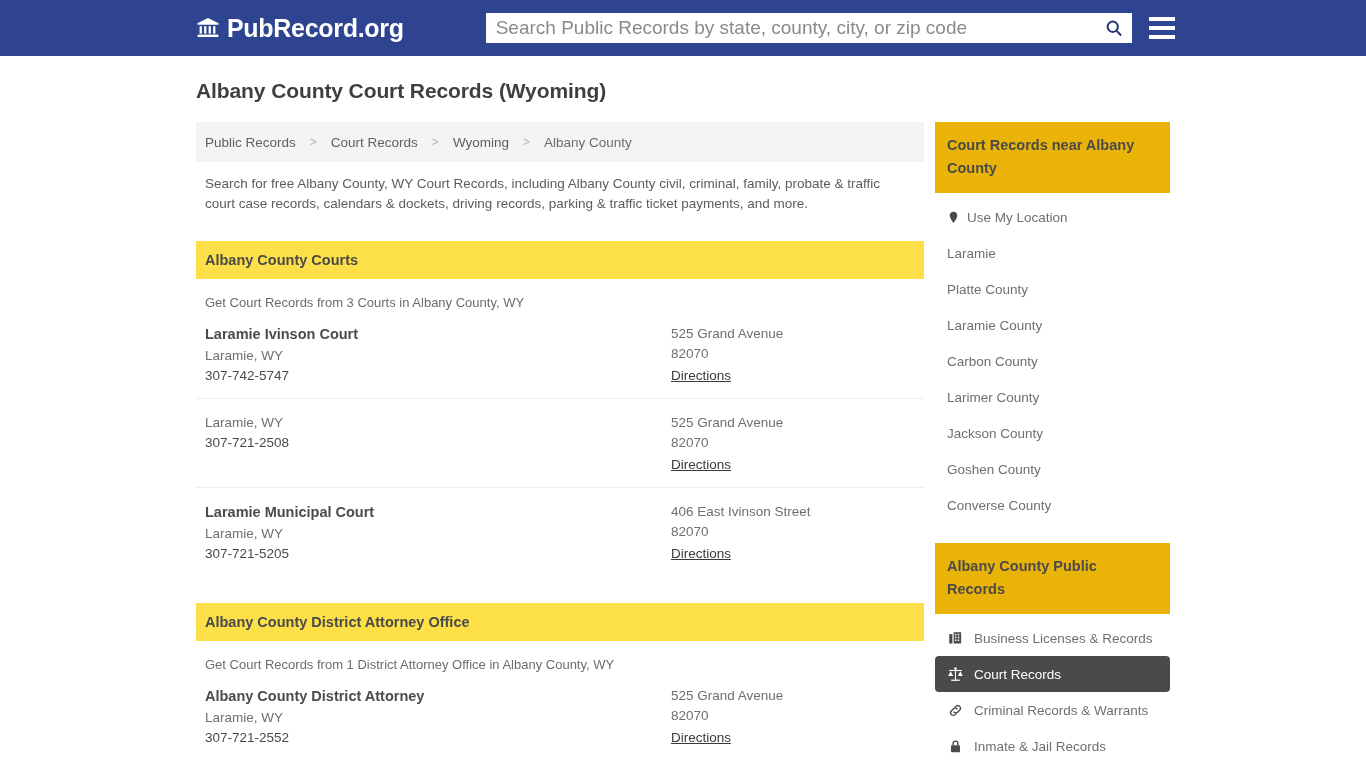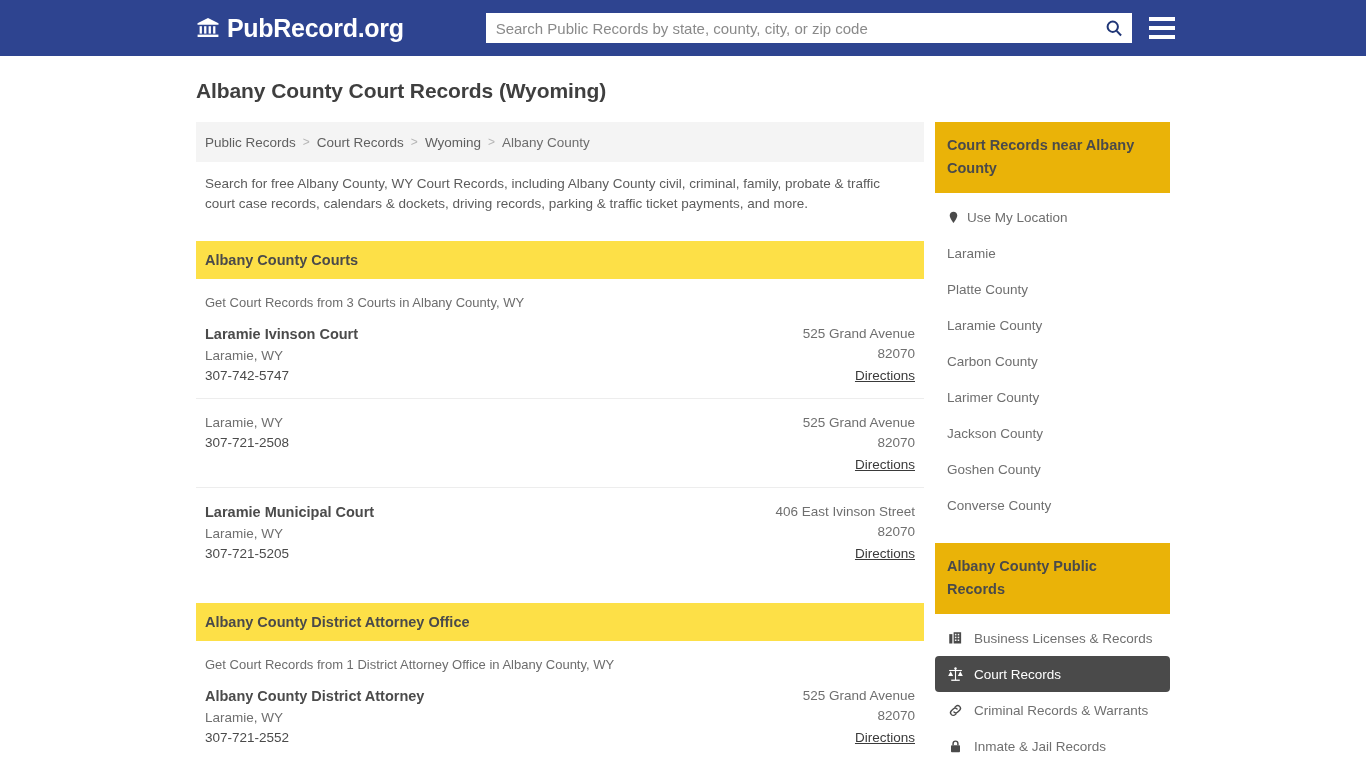--- a/index.html
+++ b/index.html
@@ -47,21 +47,21 @@
     position: relative;
     display: flex;
     align-items: center;
   }
   .search-input {
     width: 646px;
     height: 30px;
     border: none;
     outline: none;
     background: #ffffff;
-    font-size: 15px;
+    font-size: 19px;
     color: #333;
     padding: 0 40px 0 10px;
     font-family: "Liberation Sans", sans-serif;
   }
   .search-input::placeholder { color: #8a8a8a; }
   .search-btn {
     position: absolute;
     right: 4px;
     top: 50%;
     transform: translateY(-50%);
@@ -114,21 +114,21 @@
   .side-col { width: 235px; flex: 0 0 235px; }
 
   
   .breadcrumb {
     background: #f4f4f4;
     height: 40px;
     display: flex;
     align-items: center;
     padding-left: 9px;
     font-size: 13.5px;
-    gap: 7px;
+    gap: 14px;
   }
   .breadcrumb a {
     color: #606060;
     text-decoration: none;
   }
   .breadcrumb .crumb-last { color: #6d6d6d; }
   .breadcrumb .sep { color: #b5b5b5; font-size: 12px; }
 
   .intro {
     font-size: 13.5px;
@@ -154,21 +154,21 @@
     font-size: 13px;
     color: #6d6d6d;
     padding: 16px 9px 0 9px;
   }
   .listing {
     display: flex;
     padding: 16px 9px 14px 9px;
   }
   .listing + .listing { border-top: 1px solid #ededed; }
   .listing-left { width: 466px; flex: 0 0 466px; }
-  .listing-right { flex: 1; text-align: right; }
+  .listing-right { flex: 1; }
   .listing-name {
     font-size: 14.5px;
     font-weight: bold;
     color: #4b4b4b;
     margin-bottom: 6px;
   }
   .listing-line {
     font-size: 13.5px;
     color: #6f6f6f;
     margin-bottom: 5px;

